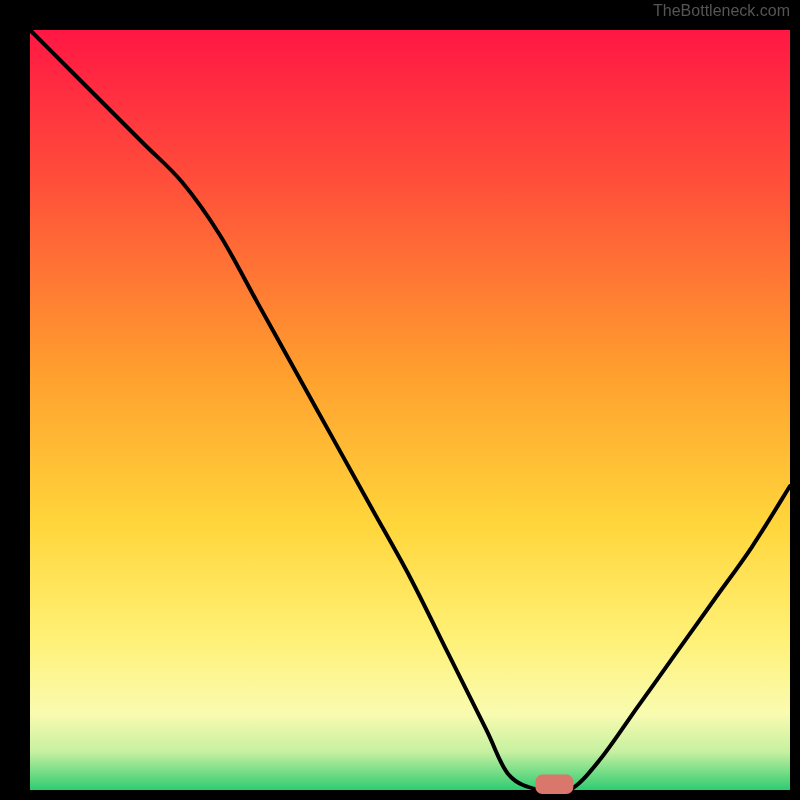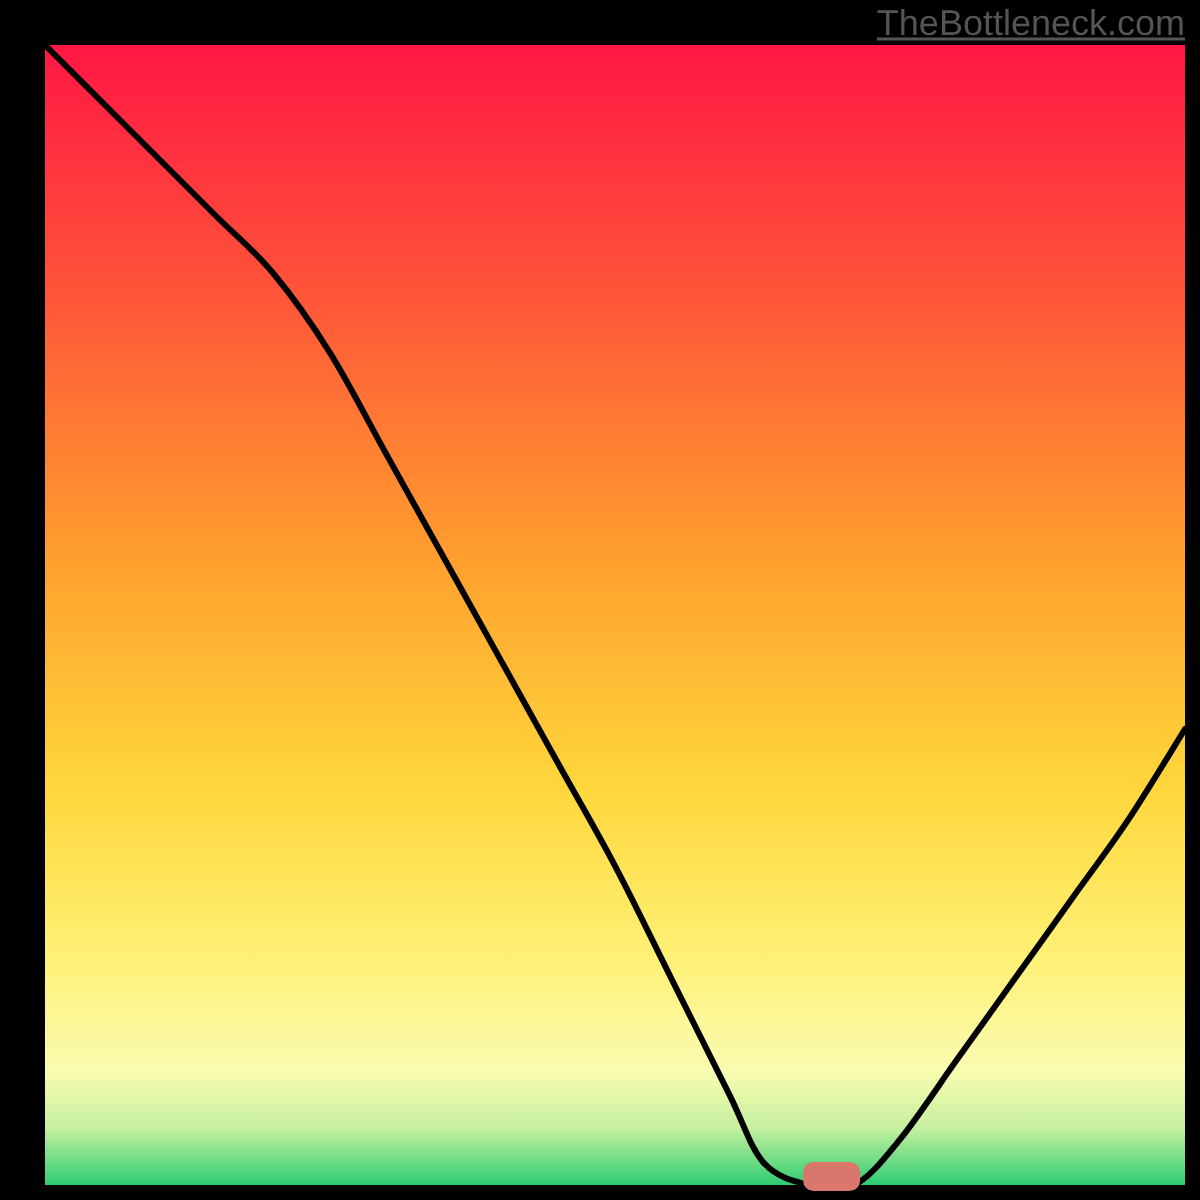--- a/index.html
+++ b/index.html
@@ -16,25 +16,24 @@
     height: 800px;
   }
   svg {
     display: block;
   }
   .watermark {
     position: absolute;
     top: 2px;
     right: 10px;
     font-family: Arial, Helvetica, sans-serif;
-    font-size: 24px;
+    font-size: 16px;
     font-weight: 400;
     color: #555555;
     letter-spacing: 0px;
-    text-decoration: underline;
   }
 </style>
 </head>
 <body>
 
 <div class="chart-container">
   <svg id="chart-svg" width="800" height="800">
     <defs>
       <linearGradient id="bg-grad" x1="0" y1="0" x2="0" y2="1">
           <stop offset="0%" stop-color="#ff1744"></stop>

